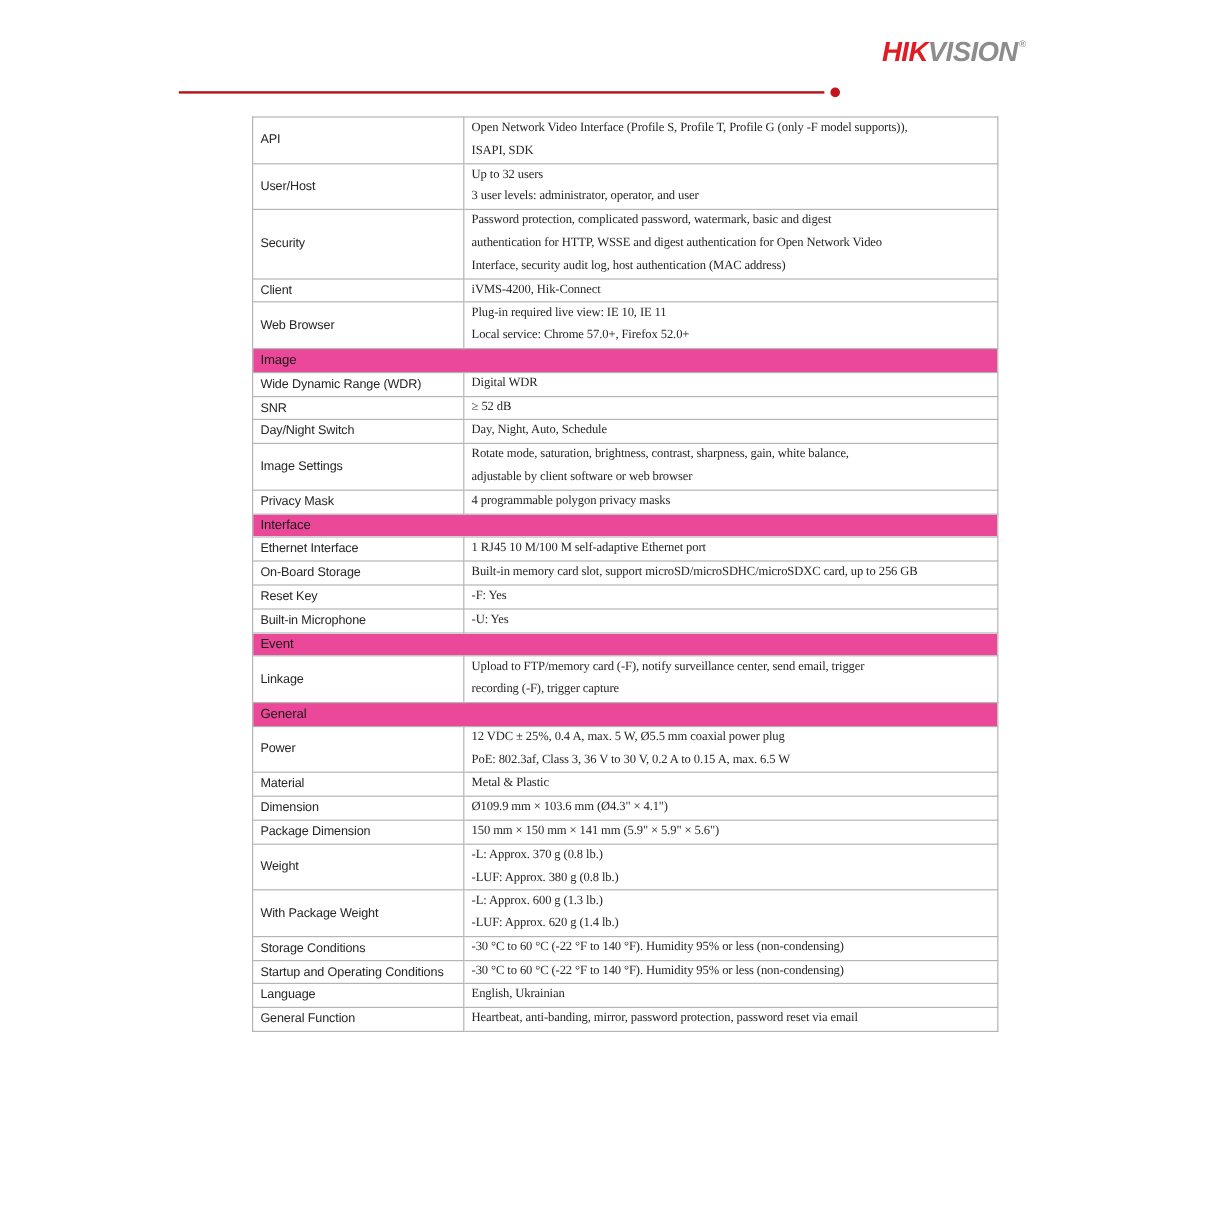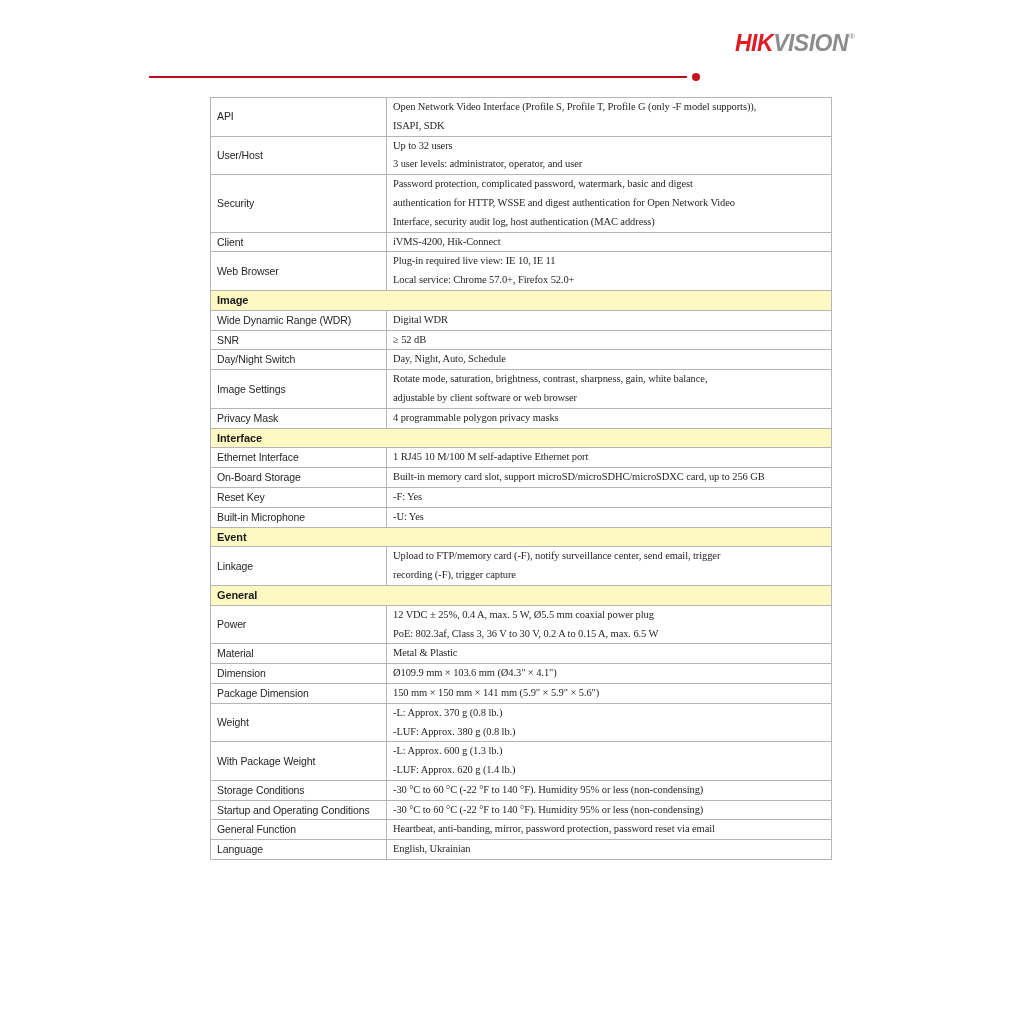--- a/index.html
+++ b/index.html
@@ -59,22 +59,22 @@
     border: 1px solid #b5b5b5;
     padding: 0 6px;
     font-size: 10.5px;
     line-height: 18.8px;
     letter-spacing: -0.1px;
     color: #262626;
     vertical-align: middle;
     overflow: hidden;
   }
   .spec-table td.section {
-    background: #fef9c3;
-    font-weight: bold;
+    background: #ec4899;
+    font-weight: normal;
     font-size: 11px;
     color: #1a1a1a;
   }
   .spec-table td.value div { white-space: normal; font-family: Liberation Serif, serif; }
 </style>
 </head>
 <body>
 
 <div class="logo">
   <span class="logo-hik">HIK</span><span class="logo-vision">VISION</span><span class="logo-mark">®</span>
@@ -242,25 +242,25 @@
           <div>-30 °C to 60 °C (-22 °F to 140 °F). Humidity 95% or less (non-condensing)</div>
         </td>
       </tr>
       <tr>
         <td class="label">Startup and Operating Conditions</td>
         <td class="value">
           <div>-30 °C to 60 °C (-22 °F to 140 °F). Humidity 95% or less (non-condensing)</div>
         </td>
       </tr>
       <tr>
+        <td class="label">Language</td>
+        <td class="value">
+          <div>English, Ukrainian</div>
+        </td>
+      </tr>
+      <tr>
         <td class="label">General Function</td>
         <td class="value">
           <div>Heartbeat, anti-banding, mirror, password protection, password reset via email</div>
-        </td>
-      </tr>
-      <tr>
-        <td class="label">Language</td>
-        <td class="value">
-          <div>English, Ukrainian</div>
         </td>
       </tr>
     </tbody>
 </table>
 
 </body></html>

